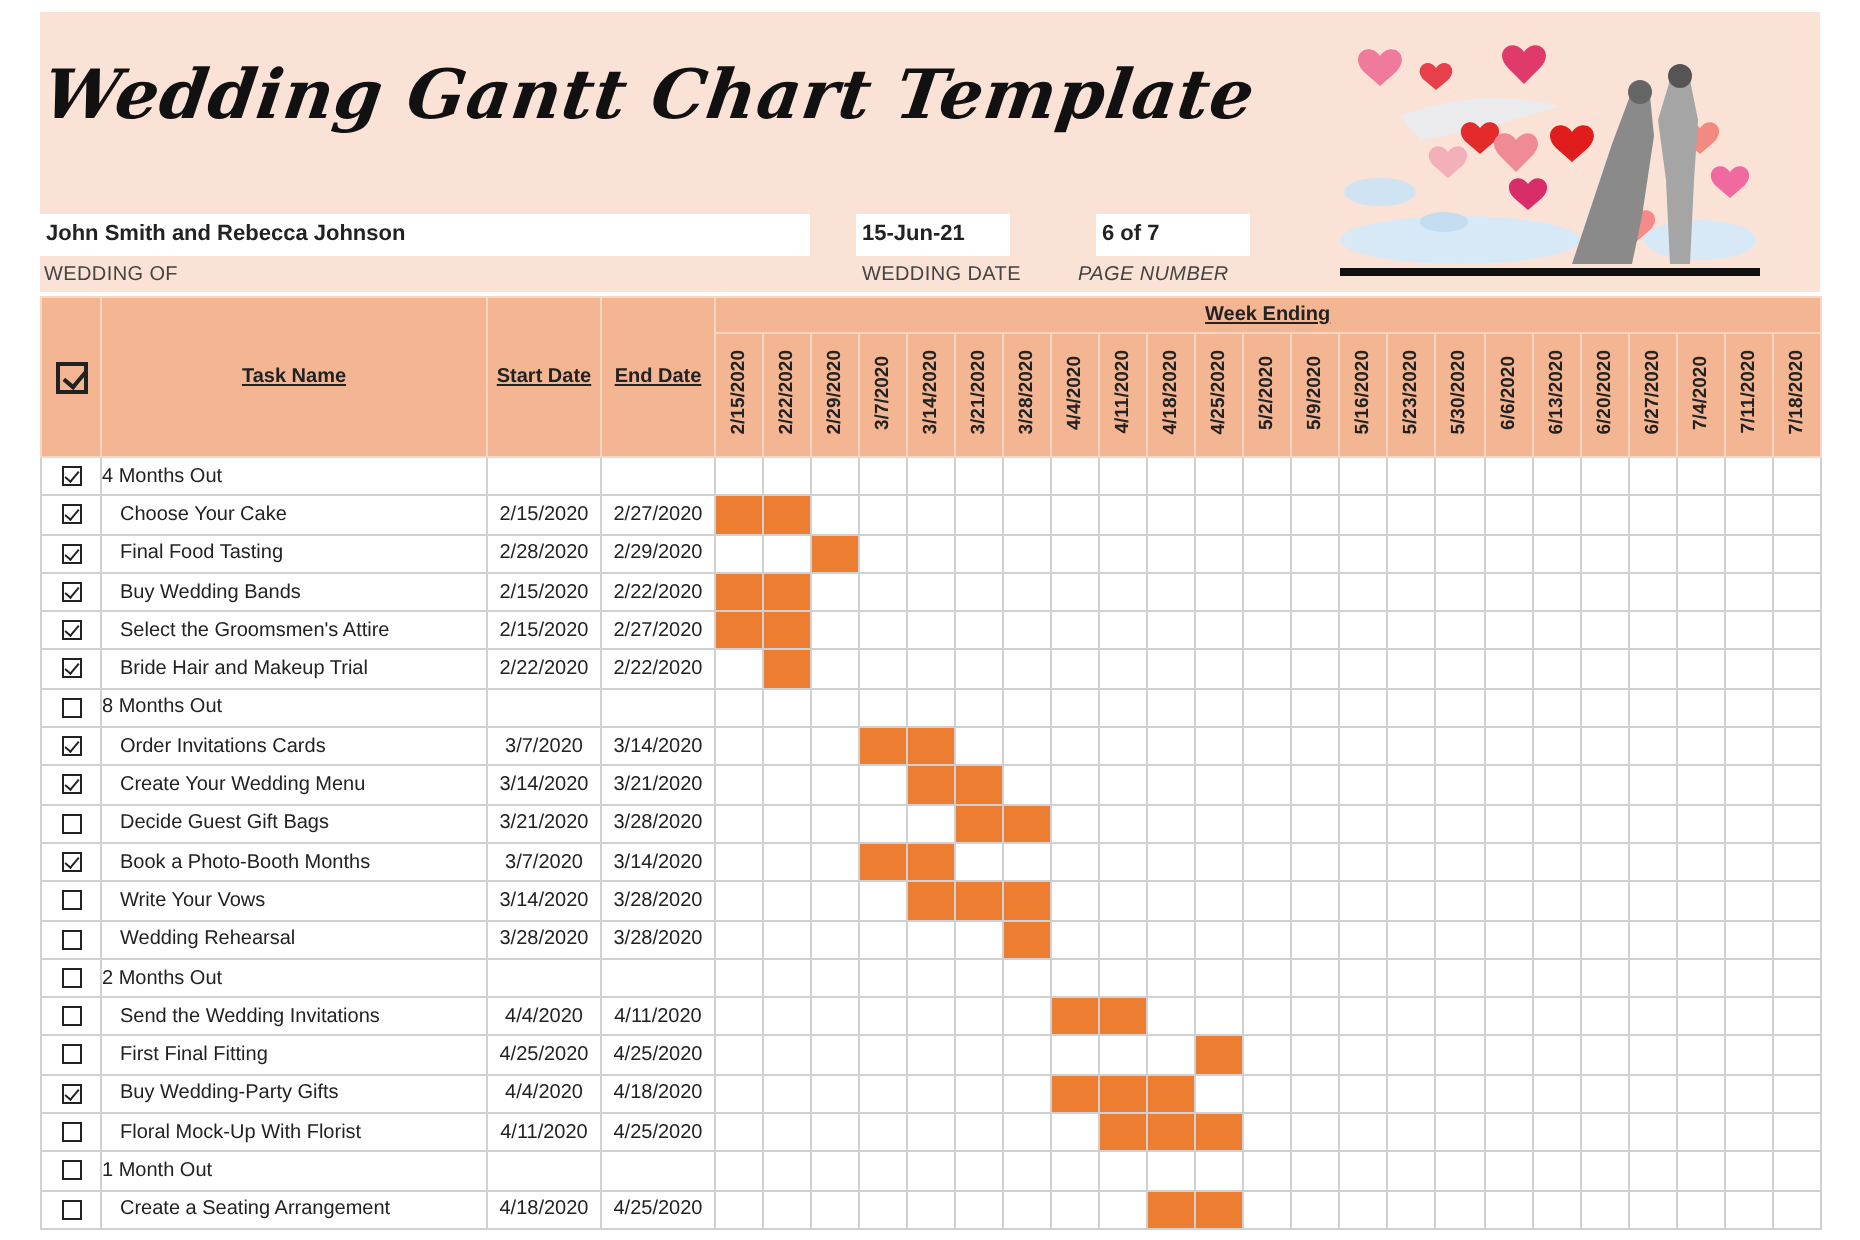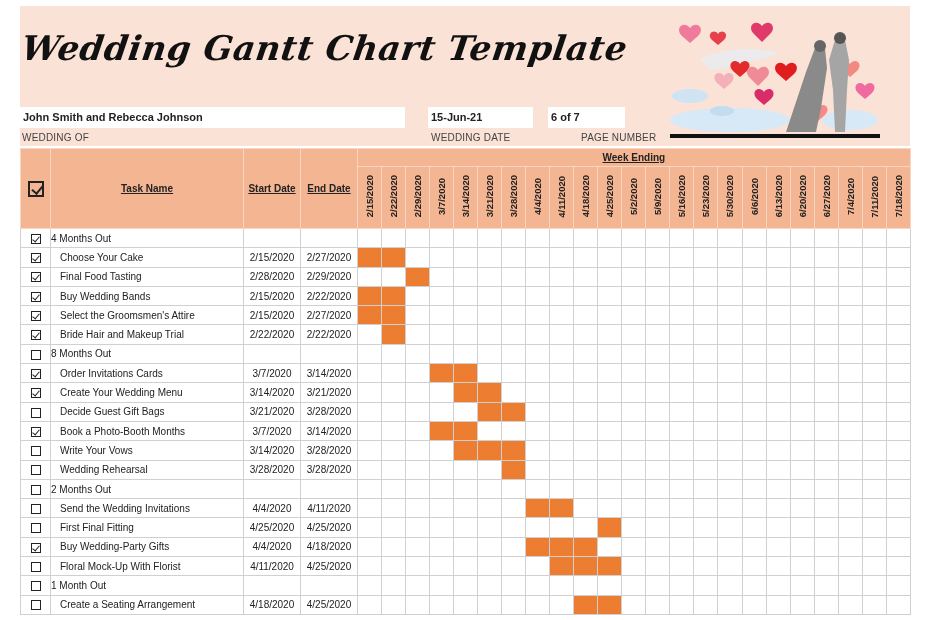--- a/index.html
+++ b/index.html
@@ -27,25 +27,25 @@
 </style>
 </head>
 <body>
 
 <div class="banner"></div>
 <div class="title">Wedding Gantt Chart Template</div>
 
 <div class="field" style="left:20px;top:107px;width:385px;">John Smith and Rebecca Johnson</div>
 <div class="field-label" style="left:22px;top:132px;">WEDDING OF</div>
 
-<div class="field" style="left:428px;top:107px;width:105px;">15-Jun-21</div>
+<div class="field" style="left:428px;top:107px;width:77px;">15-Jun-21</div>
 <div class="field-label" style="left:431px;top:132px;">WEDDING DATE</div>
 
 <div class="field" style="left:548px;top:107px;width:77px;">6 of 7</div>
-<div class="field-label" style="left:581px;top:132px;">PAGE NUMBER</div>
+<div class="field-label" style="left:539px;top:132px;font-style:italic;">PAGE NUMBER</div>
 
 <svg class="illustration" viewBox="0 0 225 132">
   <ellipse cx="30" cy="88" rx="18" ry="7" fill="#cfe3f3"></ellipse>
   <ellipse cx="70" cy="112" rx="60" ry="12" fill="#d7e9f6"></ellipse>
   <ellipse cx="190" cy="112" rx="28" ry="10" fill="#d7e9f6"></ellipse>
   <ellipse cx="62" cy="103" rx="12" ry="5" fill="#c4dcef"></ellipse>
   <path d="M40 50 Q80 35 120 45 Q90 55 50 62 Z" fill="#e7eef3" opacity="0.8"></path>
   <g>
     <path d="M30 20 c-6 -8 -16 0 -8 8 l8 7 l8 -7 c8 -8 -2 -16 -8 -8z" fill="#f07a9b"></path>
     <path d="M58 26 c-4 -6 -12 0 -6 6 l6 5 l6 -5 c6 -6 -2 -12 -6 -6z" fill="#e8404a"></path>

